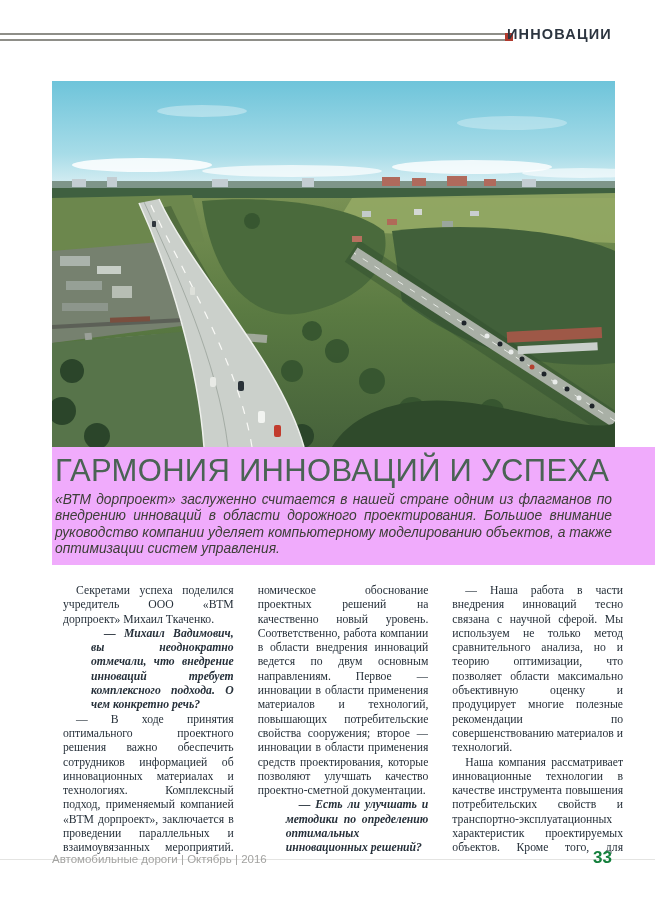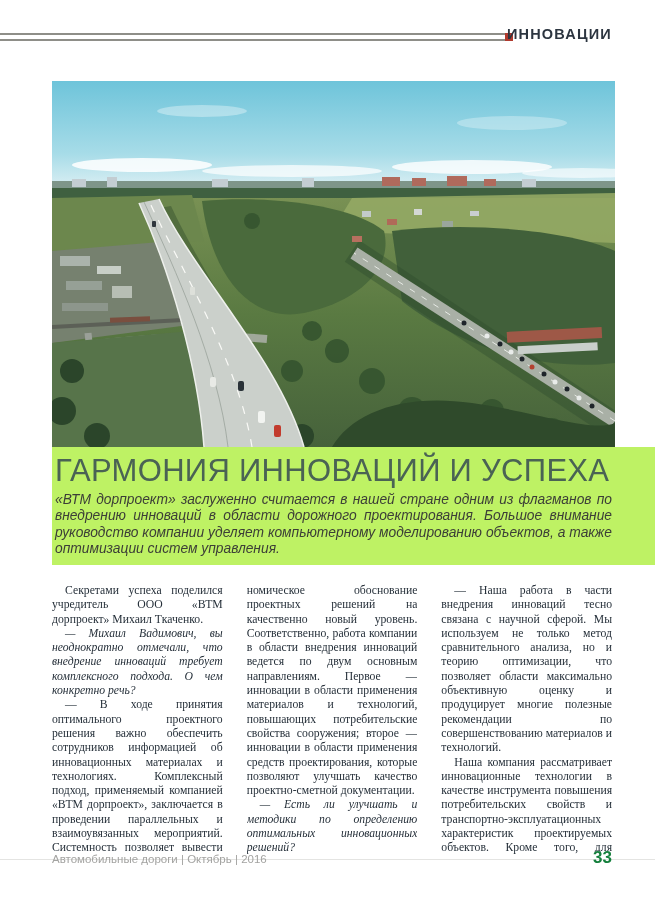--- a/index.html
+++ b/index.html
@@ -26,42 +26,42 @@
   }
   
   .hero {
     position:absolute; left:52px; top:81px; width:563px; height:366px;
     margin:0; padding:0; overflow:hidden; background:#6ec4da;
   }
   .hero svg { display:block; }
   
   .title-band {
     position:absolute; left:52px; top:447px; width:603px; height:118px;
-    background:#bef264; padding:7px 43px 10px 3px;
+    background:#f0abfc; padding:7px 43px 10px 3px;
   }
   .article-title {
     margin:0; font-size:31px; font-weight:normal; letter-spacing:0.3px;
     color:#4a6354; line-height:34px; white-space:nowrap;
     font-family:"Liberation Sans", sans-serif;
   }
   .lede {
     margin:4px 0 9px 0; font-style:italic; font-size:13.8px; line-height:16.3px;
     color:#3c3e37; text-align:justify;
   }
   
   .columns {
-    position:absolute; left:52px; top:584px; width:560px; height:272px;
+    position:absolute; left:63px; top:584px; width:560px; height:272px;
     display:flex; gap:24px;
     font-family:"Liberation Serif", serif;
     font-size:11.7px; line-height:14.3px; color:#26303a;
   }
   .col { flex:1 1 0; overflow:hidden; }
   .col p { margin:0; text-align:justify; hyphens:auto; }
   .col p.indent { text-indent:13px; }
-  .col p.q { font-weight:normal; font-style:italic; }
+  .col p.q { font-weight:bold; font-style:italic;margin-left:28px; }
   
   .footer-hairline {
     position:absolute; left:0; top:859px; width:655px; height:1px;
     background:#e4e4e2;
   }
   .footer {
     position:absolute; left:52px; top:848px; width:560px;
     display:flex; justify-content:space-between; align-items:baseline;
   }
   .footer-left { font-size:11.5px; color:#a3a3a1; }

